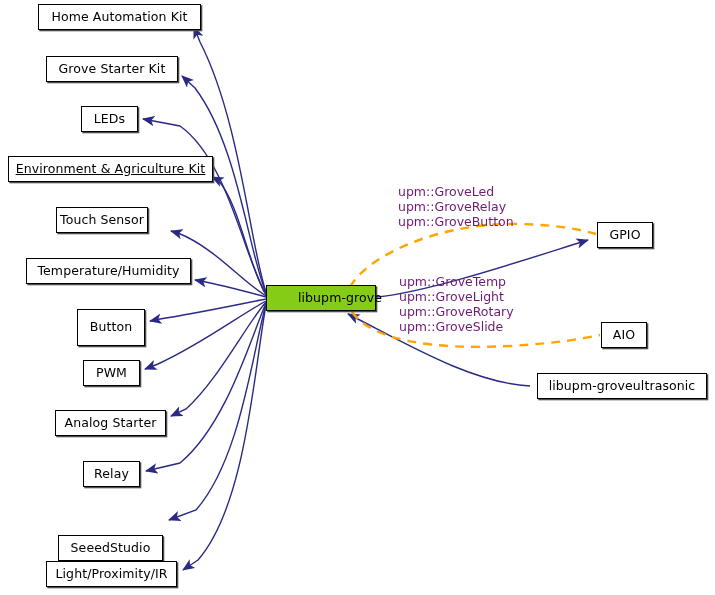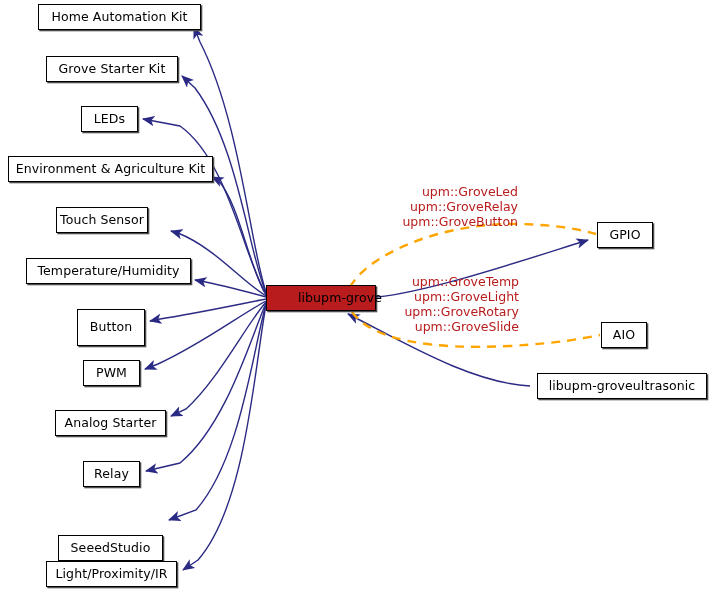--- a/index.html
+++ b/index.html
@@ -34,30 +34,30 @@
     font-size: 12.5px;
     line-height: 1;
     display: flex;
     align-items: center;
     justify-content: center;
     white-space: nowrap;
     box-shadow: 1.3px 1.3px 0 0 #4d4d4d;
     letter-spacing: 0.1px;
   }
   .node.current {
-    background: #b91c1c;
+    background: #84cc16;
     box-shadow: 1.3px 1.3px 0 0 #4d4d4d;
     padding-left: 38px;
   }
   .edge-label {
     position: absolute;
     font-size: 12.5px;
     line-height: 15px;
-    color: #b91c1c;
-    text-align: right;
+    color: #701a75;
+    text-align: left;
     white-space: nowrap;
     background: transparent;
   }
 </style>
 </head>
 <body>
 
 <div id="canvas">
 
   <svg id="edge-layer" width="715" height="595" viewBox="0 0 715 595" xmlns="http://www.w3.org/2000/svg">
@@ -99,21 +99,21 @@
 
   <div class="node" style="left:38px; top:4px; width:163px; height:26px;">
     <span>Home Automation Kit</span>
   </div>
   <div class="node" style="left:46px; top:56px; width:132px; height:26px;">
     <span>Grove Starter Kit</span>
   </div>
   <div class="node" style="left:81px; top:106px; width:57px; height:26px;">
     <span>LEDs</span>
   </div>
-  <div class="node" style="left:8px; top:156px; width:205px; height:26px;">
+  <div class="node" style="left:8px; top:156px; width:205px; height:26px;text-decoration:underline;">
     <span>Environment &amp; Agriculture Kit</span>
   </div>
   <div class="node" style="left:56px; top:207px; width:92px; height:26px;">
     <span>Touch Sensor</span>
   </div>
   <div class="node" style="left:26px; top:258px; width:165px; height:26px;">
     <span>Temperature/Humidity</span>
   </div>
   <div class="node" style="left:77px; top:309px; width:68px; height:37px;">
     <span>Button</span>

